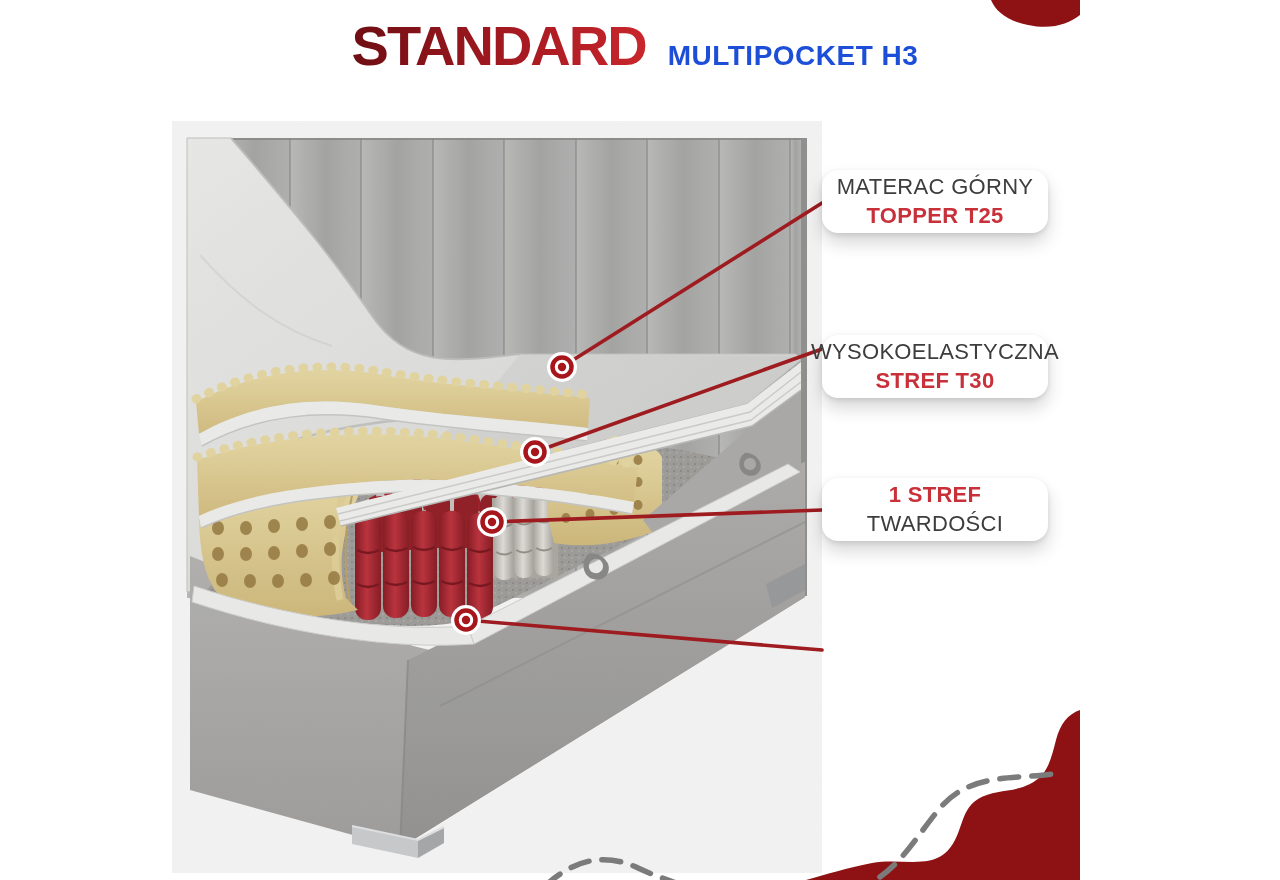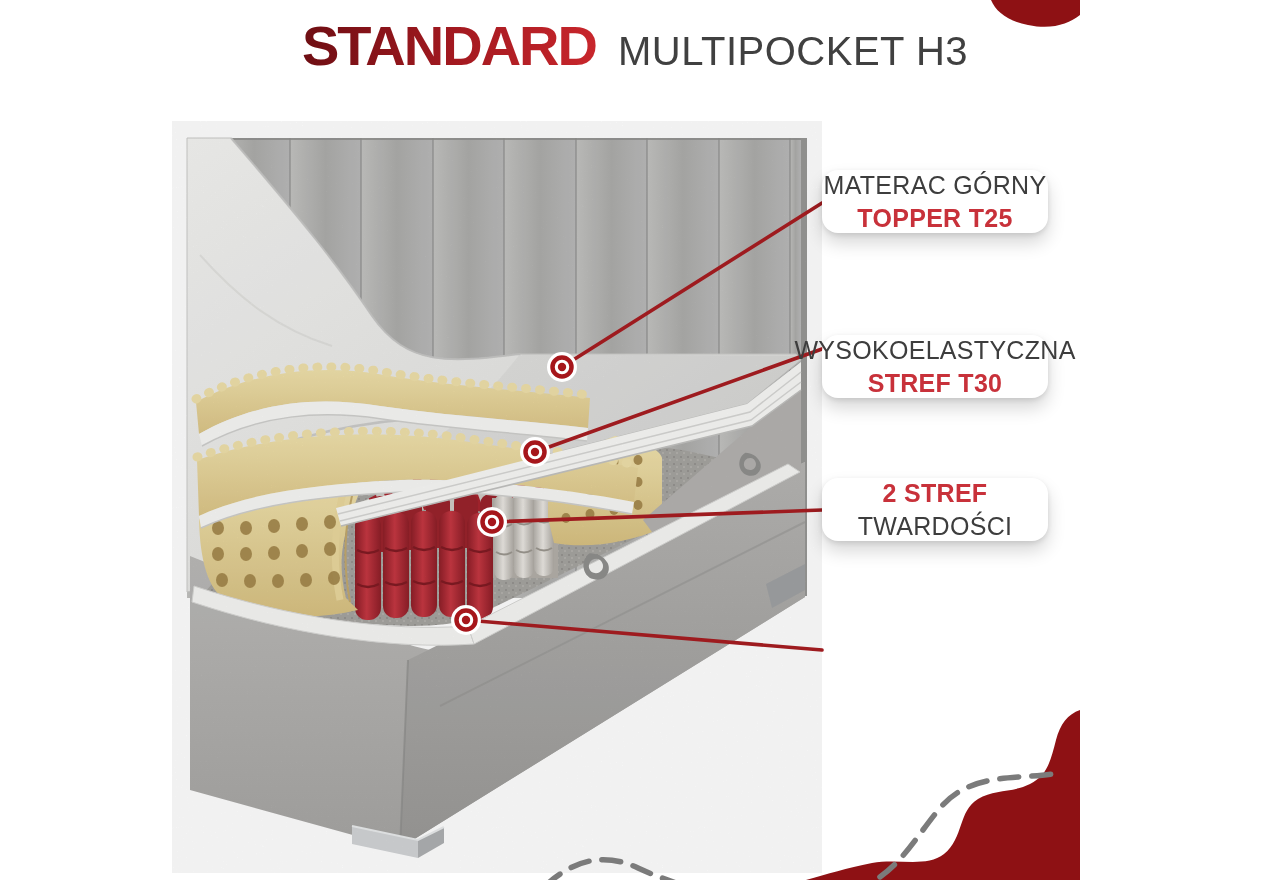--- a/index.html
+++ b/index.html
@@ -6,28 +6,28 @@
   .canvas{position:relative;width:1280px;height:880px;background:#ffffff;overflow:hidden;
           font-family:"Liberation Sans", sans-serif;}
   svg{position:absolute;left:0;top:0;}
 
   
   .title-row{position:absolute;left:180px;top:18px;width:910px;display:flex;
              justify-content:center;align-items:baseline;gap:22px;line-height:1;white-space:nowrap;}
   .brand{font-size:56px;font-weight:bold;letter-spacing:-2px;
          background:linear-gradient(90deg,#6e0e13 0%,#a31920 52%,#c8262c 100%);
          -webkit-background-clip:text;background-clip:text;color:transparent;}
-  .model{font-size:40px;font-weight:normal;color:#404040;letter-spacing:0.5px;}
+  .model{font-size:28px;font-weight:bold;color:#1d4ed8;letter-spacing:0.5px;}
 
   
   .callout{position:absolute;left:822px;width:226px;background:#ffffff;border-radius:16px;
            box-shadow:0 10px 18px rgba(0,0,0,.16),0 2px 5px rgba(0,0,0,.10);
            display:flex;flex-direction:column;justify-content:center;align-items:center;
            text-align:center;gap:2px;z-index:5;}
-  .callout span{display:block;font-size:25px;line-height:1.22;color:#3d3d3d;letter-spacing:.3px;}
+  .callout span{display:block;font-size:22px;line-height:1.22;color:#3d3d3d;letter-spacing:.3px;}
   .callout span.accent{color:#c8313a;font-weight:bold;}
   #card0{top:170px;height:63px;}
   #card1{top:335px;height:63px;}
   #card2{top:478px;height:63px;}
   #card3{top:620px;height:64px;}
 </style>
 </head>
 <body>
 
 <div class="canvas">
@@ -290,17 +290,17 @@
 
   <div class="callout" id="card0">
     <span>MATERAC GÓRNY</span>
     <span class="accent">TOPPER T25</span>
   </div>
   <div class="callout" id="card1">
     <span>WYSOKOELASTYCZNA</span>
     <span class="accent">STREF T30</span>
   </div>
   <div class="callout" id="card2">
-    <span class="accent">2 STREF</span>
+    <span class="accent">1 STREF</span>
     <span>TWARDOŚCI</span>
   </div>
 
 </div>
 
 </body></html>

